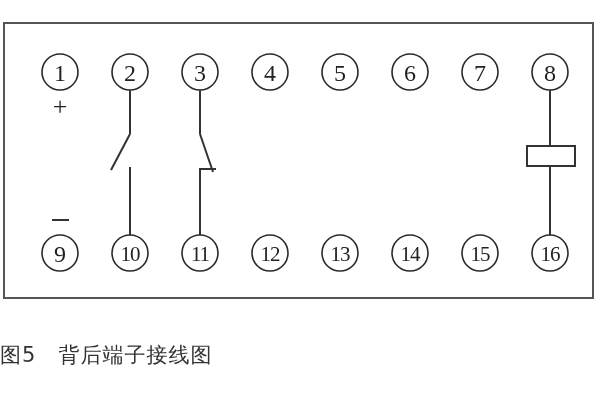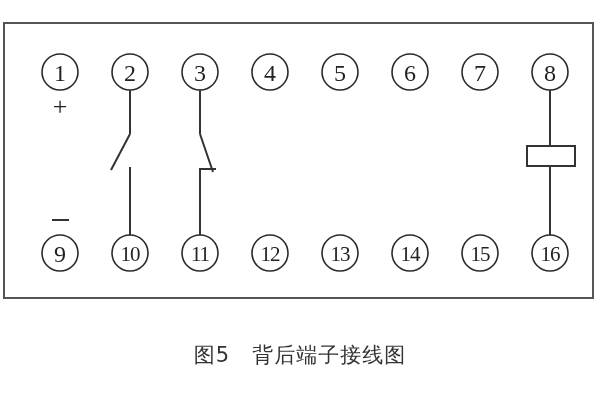--- a/index.html
+++ b/index.html
@@ -1,19 +1,19 @@
 <!DOCTYPE html>
 <html><head>
 <meta charset="utf-8">
 <style>
   html, body { margin: 0; padding: 0; background: #ffffff; }
   body { width: 600px; height: 400px; position: relative; overflow: hidden; }
   #diagram { position: absolute; left: 0; top: 0; }
   .caption {
-    position: absolute; left: 0; top: 341px; width: 600px; text-align: center;
+    position: absolute; left: 0; top: 341px; width: 600px; text-align: left;
     font-family: "DejaVu Sans", sans-serif; font-size: 21px; color: #333333;
     letter-spacing: 1px;
   }
   .caption .fig { margin-right: 22px; }
   svg text { font-family: "Liberation Serif", "DejaVu Serif", serif; }
 </style>
 </head>
 <body>
 
 <svg id="diagram" width="600" height="320" viewBox="0 0 600 320" xmlns="http://www.w3.org/2000/svg">

